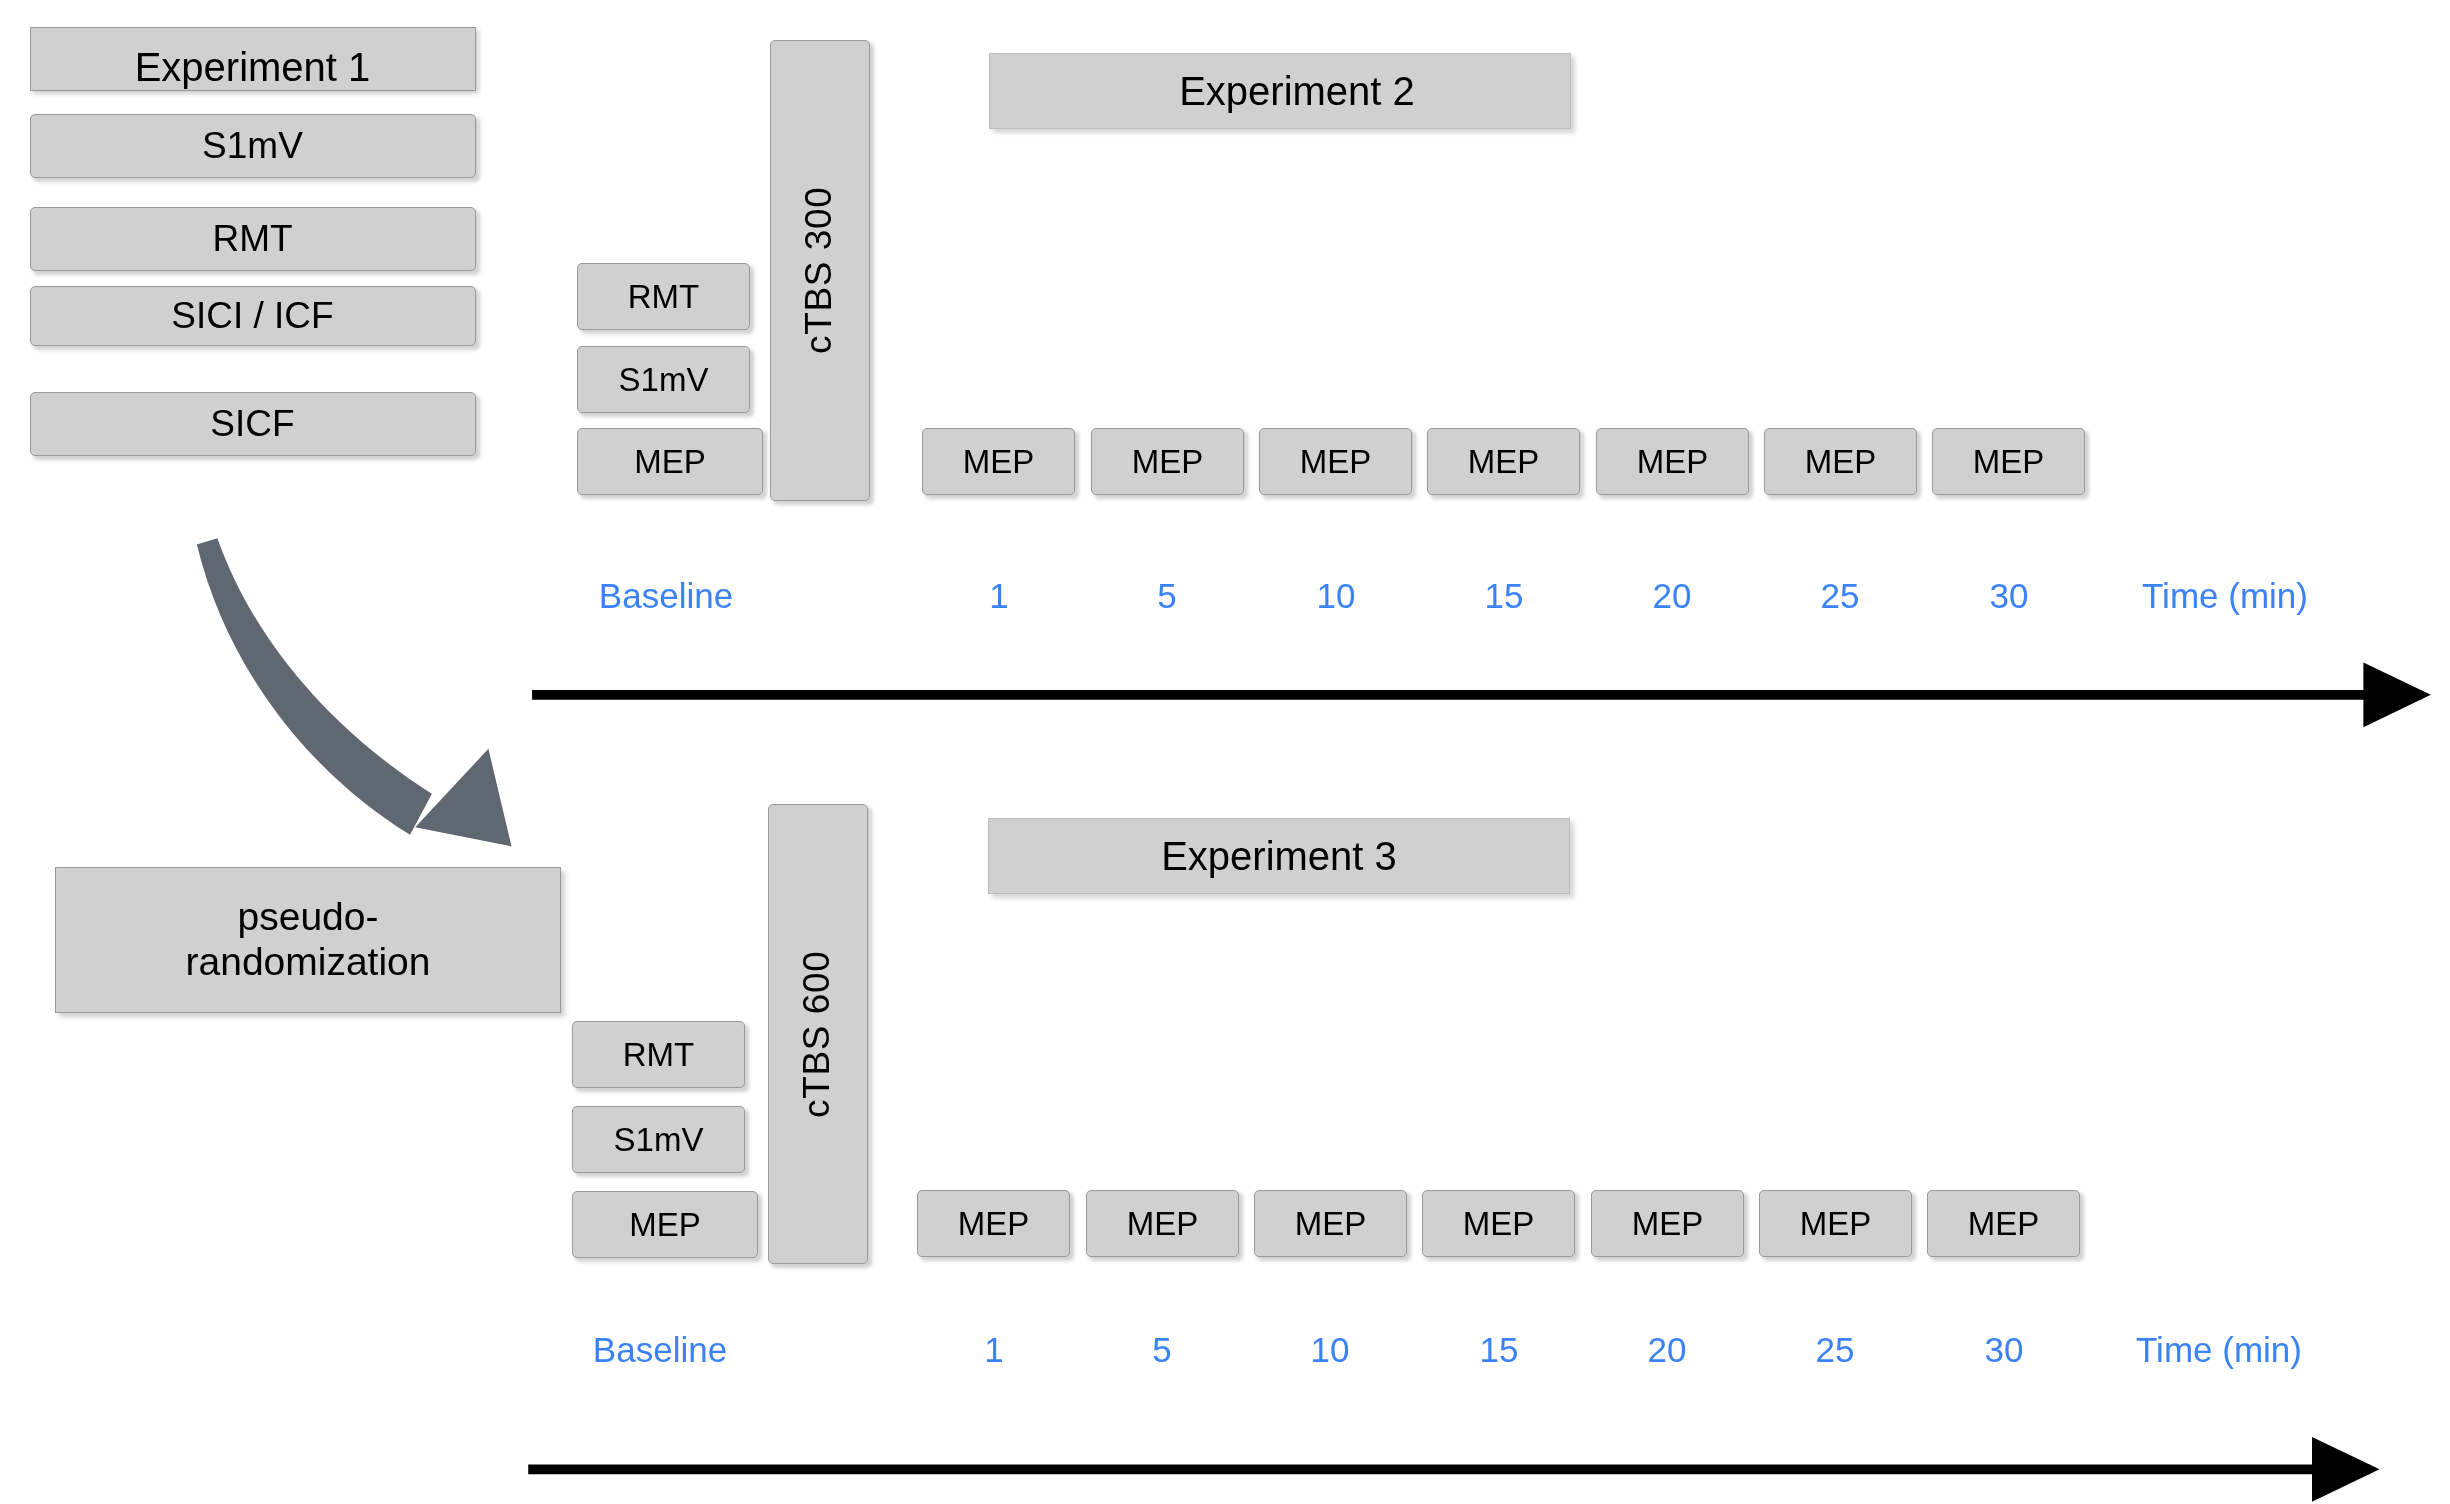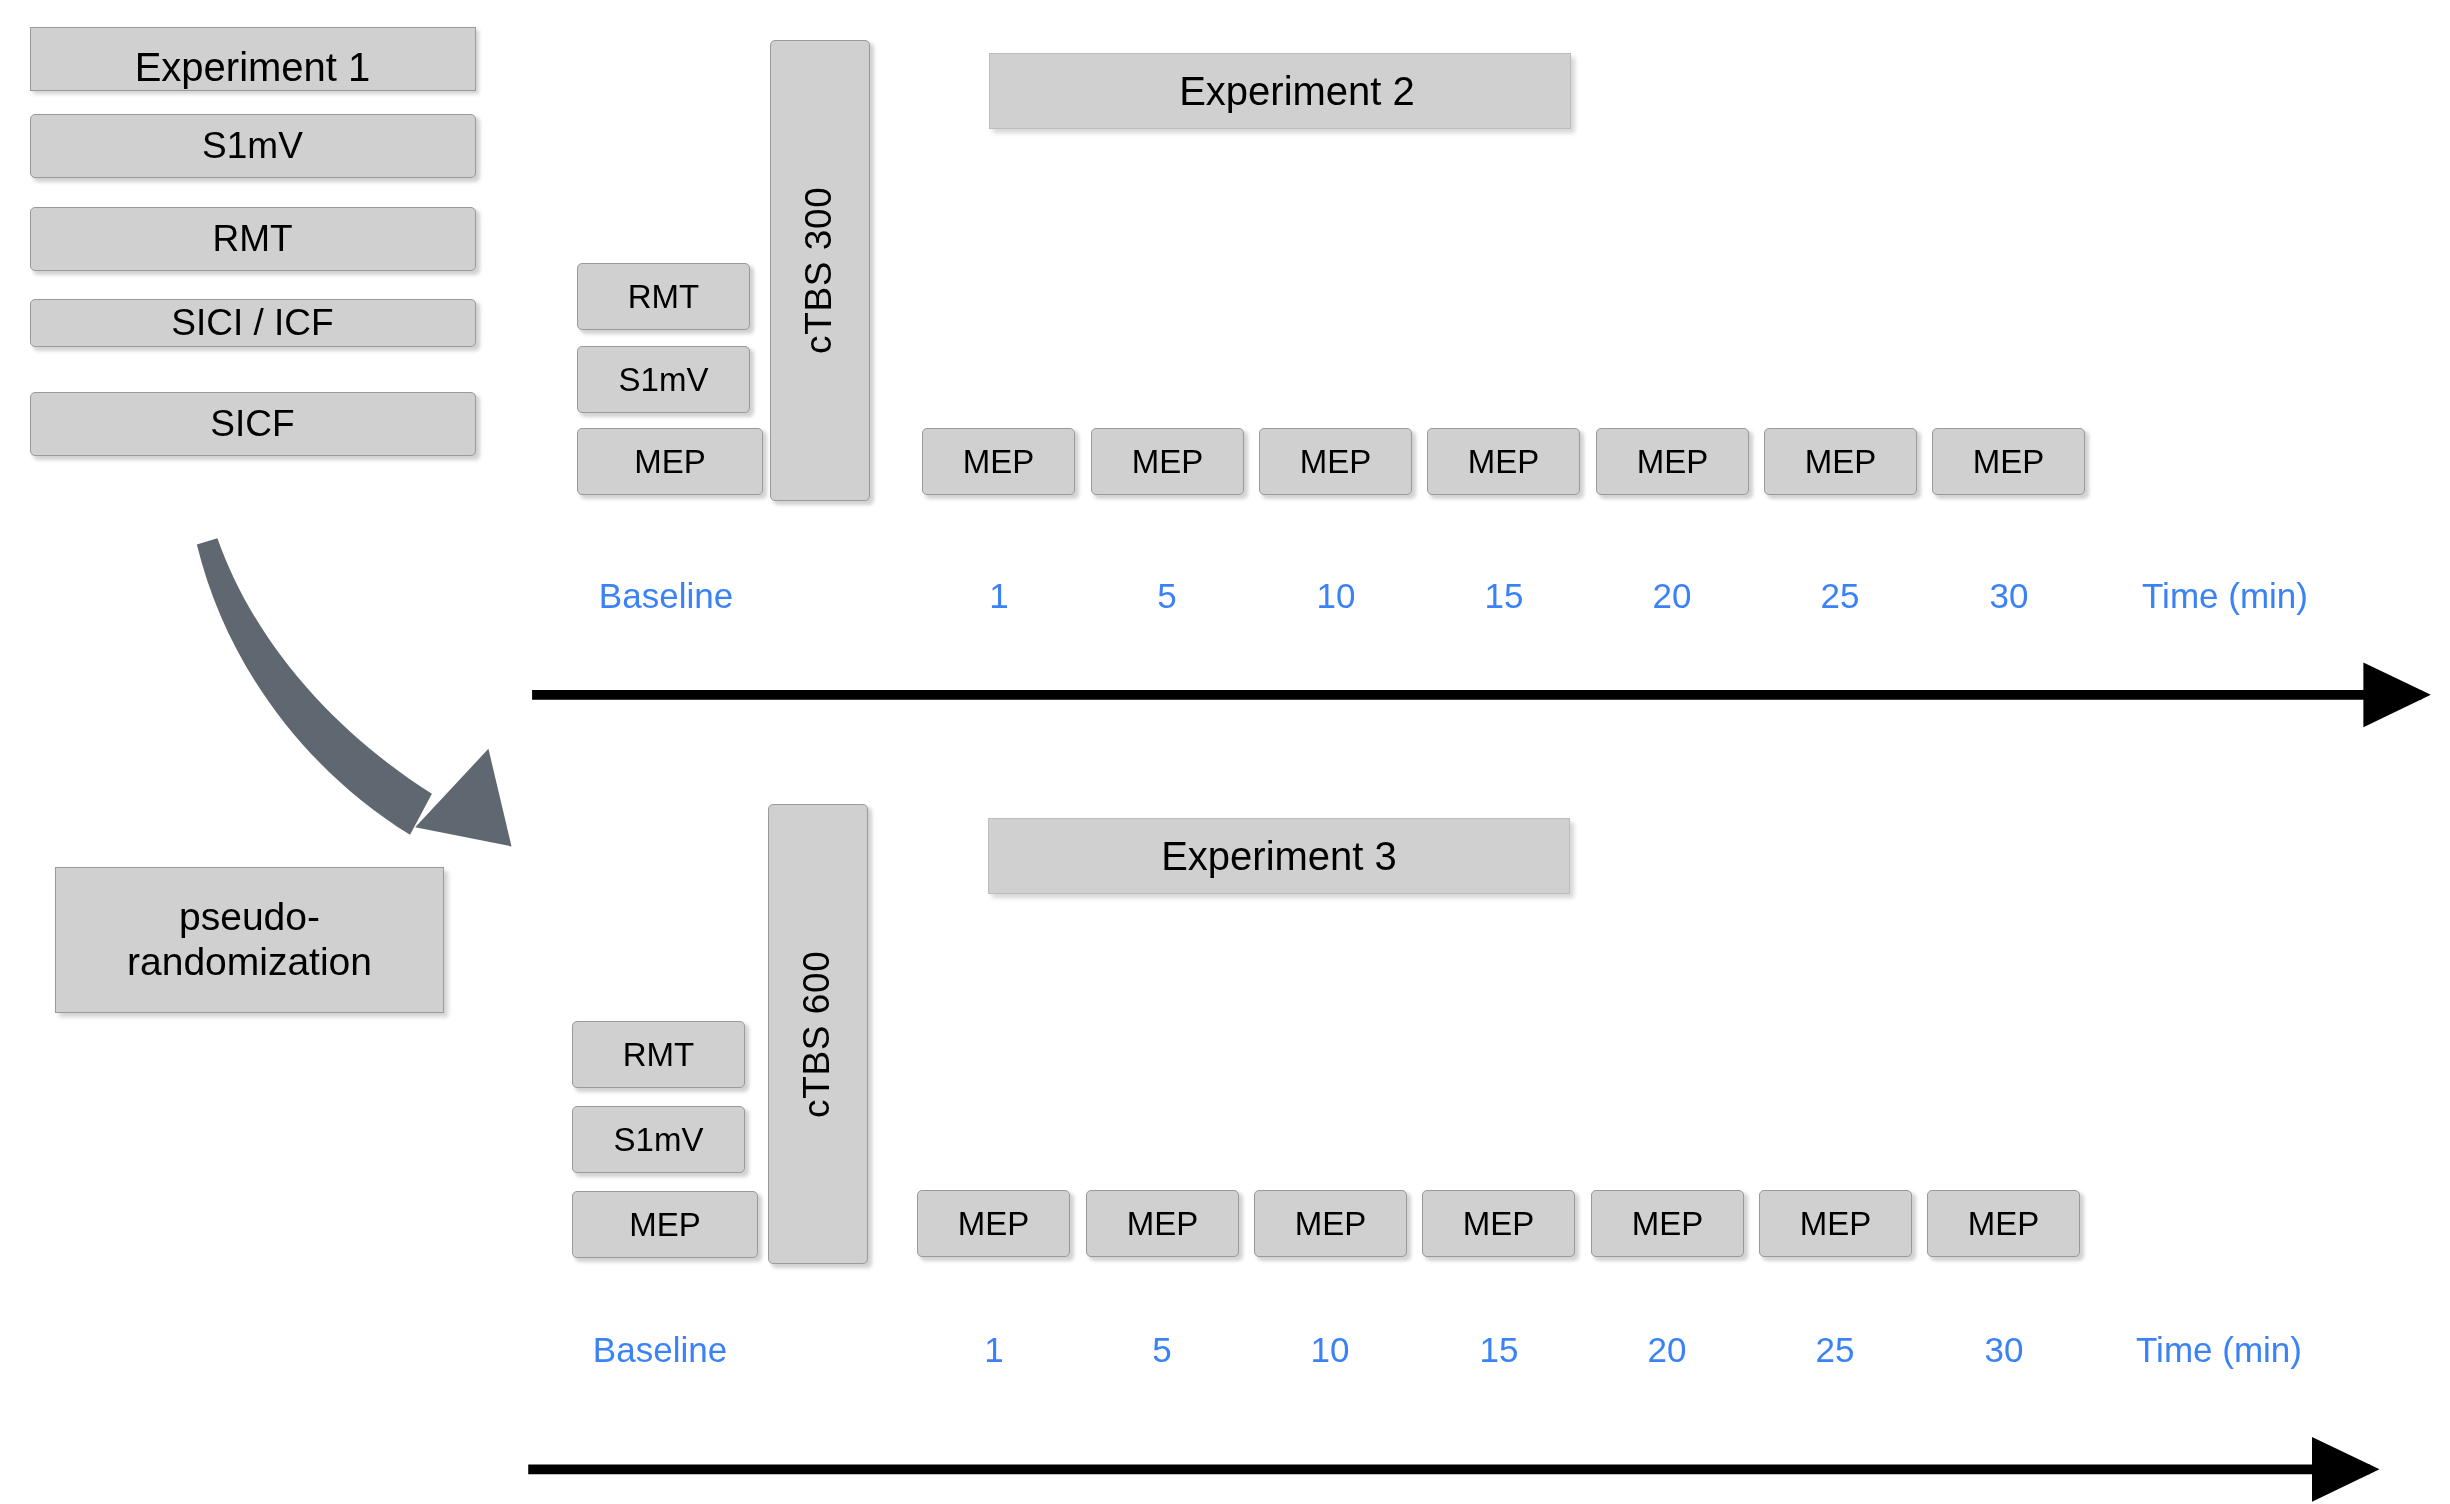--- a/index.html
+++ b/index.html
@@ -103,29 +103,29 @@
   </div>
 
   <div class="box rounded exp1-item" style="left:29.5px; top:114px; width:446px; height:64px;">
     <span>S1mV</span>
   </div>
 
   <div class="box rounded exp1-item" style="left:29.5px; top:207px; width:446px; height:64px;">
     <span>RMT</span>
   </div>
 
-  <div class="box rounded exp1-item" style="left:29.5px; top:299px; width:446px; height:48px;">
+  <div class="box rounded exp1-item" style="left:29.5px; top:286px; width:446px; height:60px;">
     <span>SICI / ICF</span>
   </div>
 
   <div class="box rounded exp1-item" style="left:29.5px; top:392px; width:446px; height:64px;">
     <span>SICF</span>
   </div>
 
-  <div class="box pseudo" style="left:55px; top:867px; width:389px; height:146px;">
+  <div class="box pseudo" style="left:55px; top:867px; width:506px; height:146px;">
     <span>pseudo-</span>
     <span>randomization</span>
   </div>
 
   <div class="box rounded pre-item" style="left:577px; top:263px; width:173px; height:67px;">
     <span>RMT</span>
   </div>
   <div class="box rounded pre-item" style="left:577px; top:346px; width:173px; height:67px;">
     <span>S1mV</span>
   </div>

